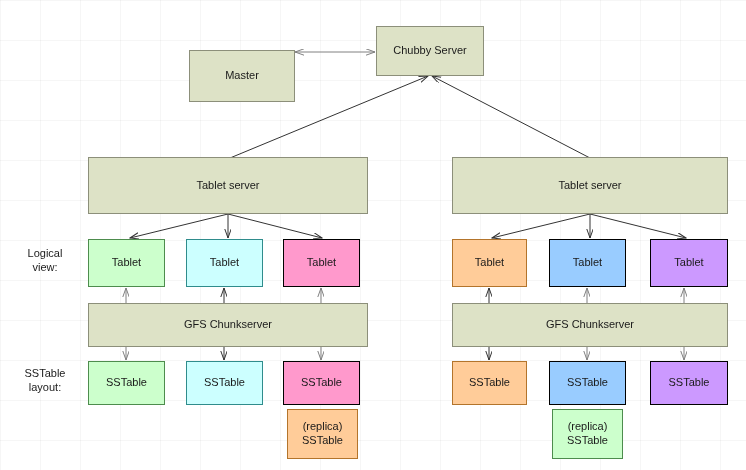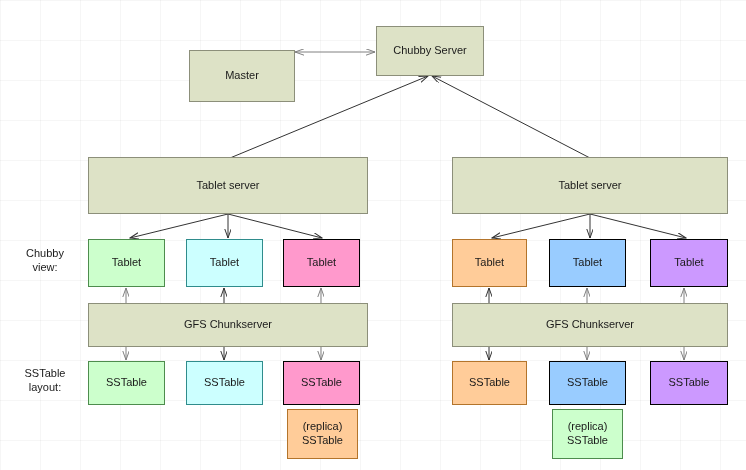--- a/index.html
+++ b/index.html
@@ -137,21 +137,21 @@
   </svg>
 
   <div class="node server" style="left:189px; top:26px; width:106px; height:52px;margin-top:24px;">
     <span>Master</span>
   </div>
 
   <div class="node server" style="left:376px; top:26px; width:108px; height:50px;">
     <span>Chubby Server</span>
   </div>
 
-  <div class="side-label" style="left:12px; top:246px; width:66px;">Chubby
+  <div class="side-label" style="left:12px; top:246px; width:66px;">Logical
 view:</div>
 
   <div class="side-label" style="left:8px; top:366px; width:74px;">SSTable
 layout:</div>
 
   <div class="node server" style="left:88px; top:157px; width:280px; height:57px;">
     <span>Tablet server</span>
   </div>
 
   <div class="node green" style="left:88px; top:239px; width:77px; height:48px;">

